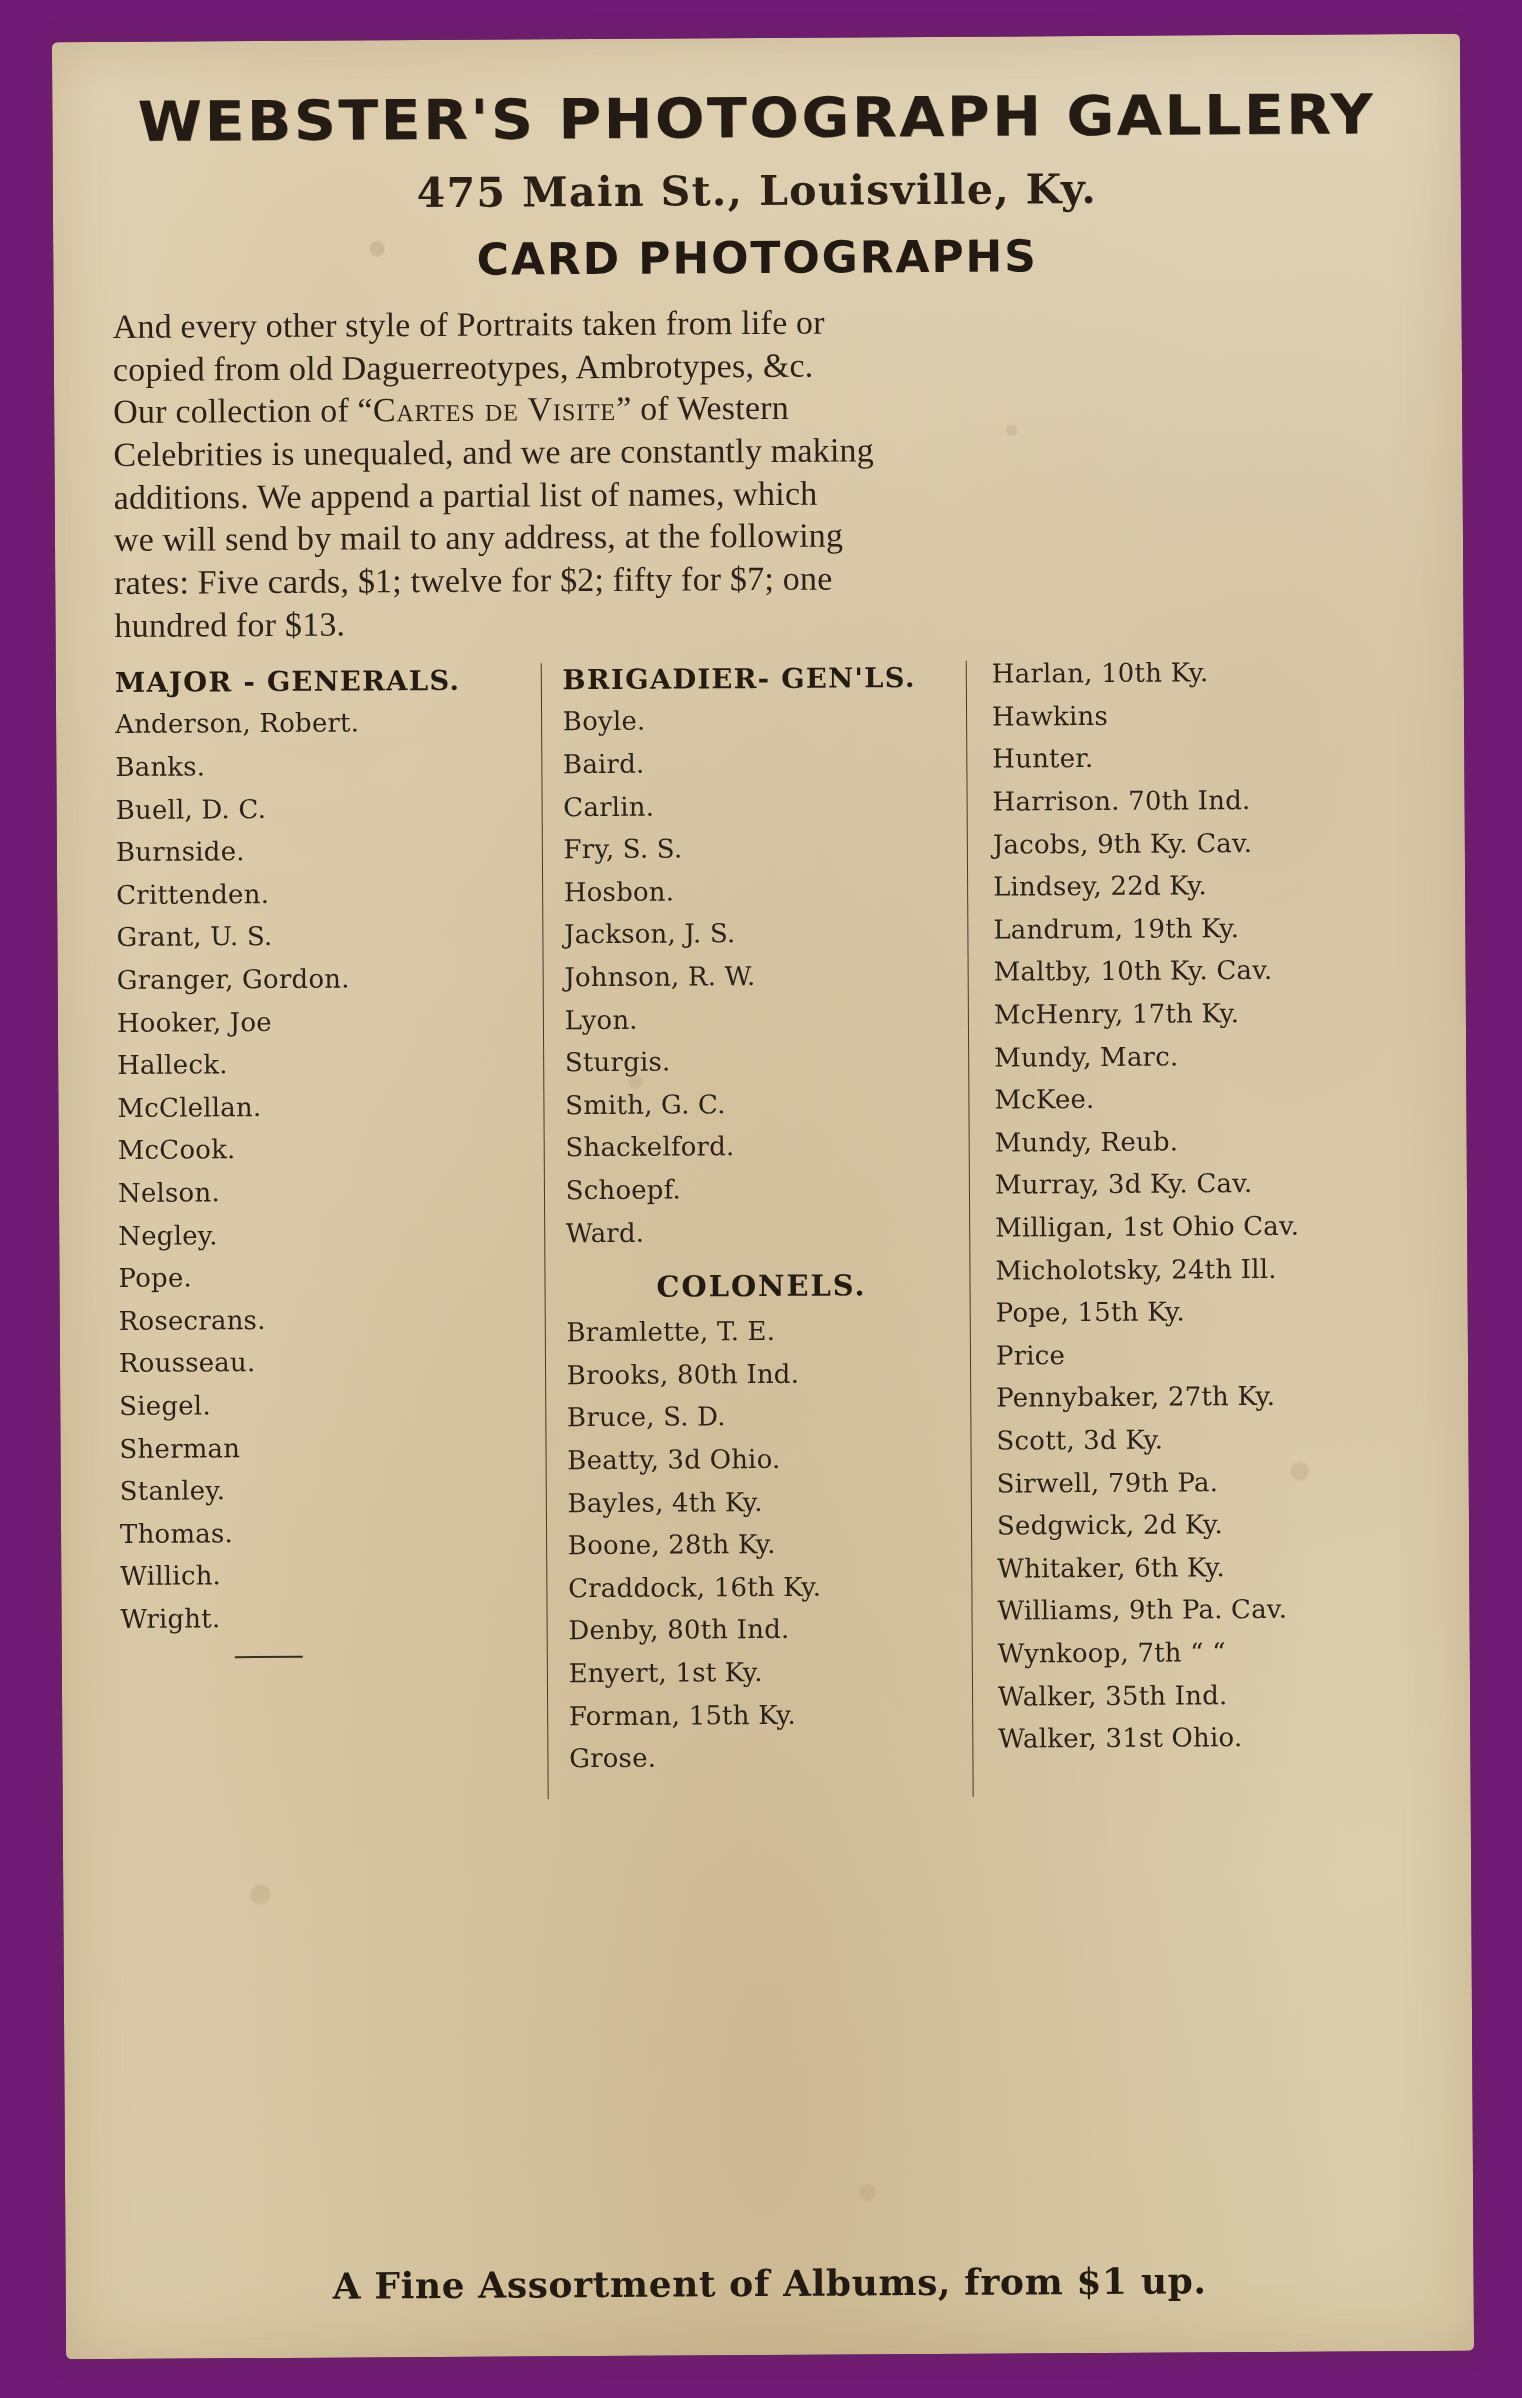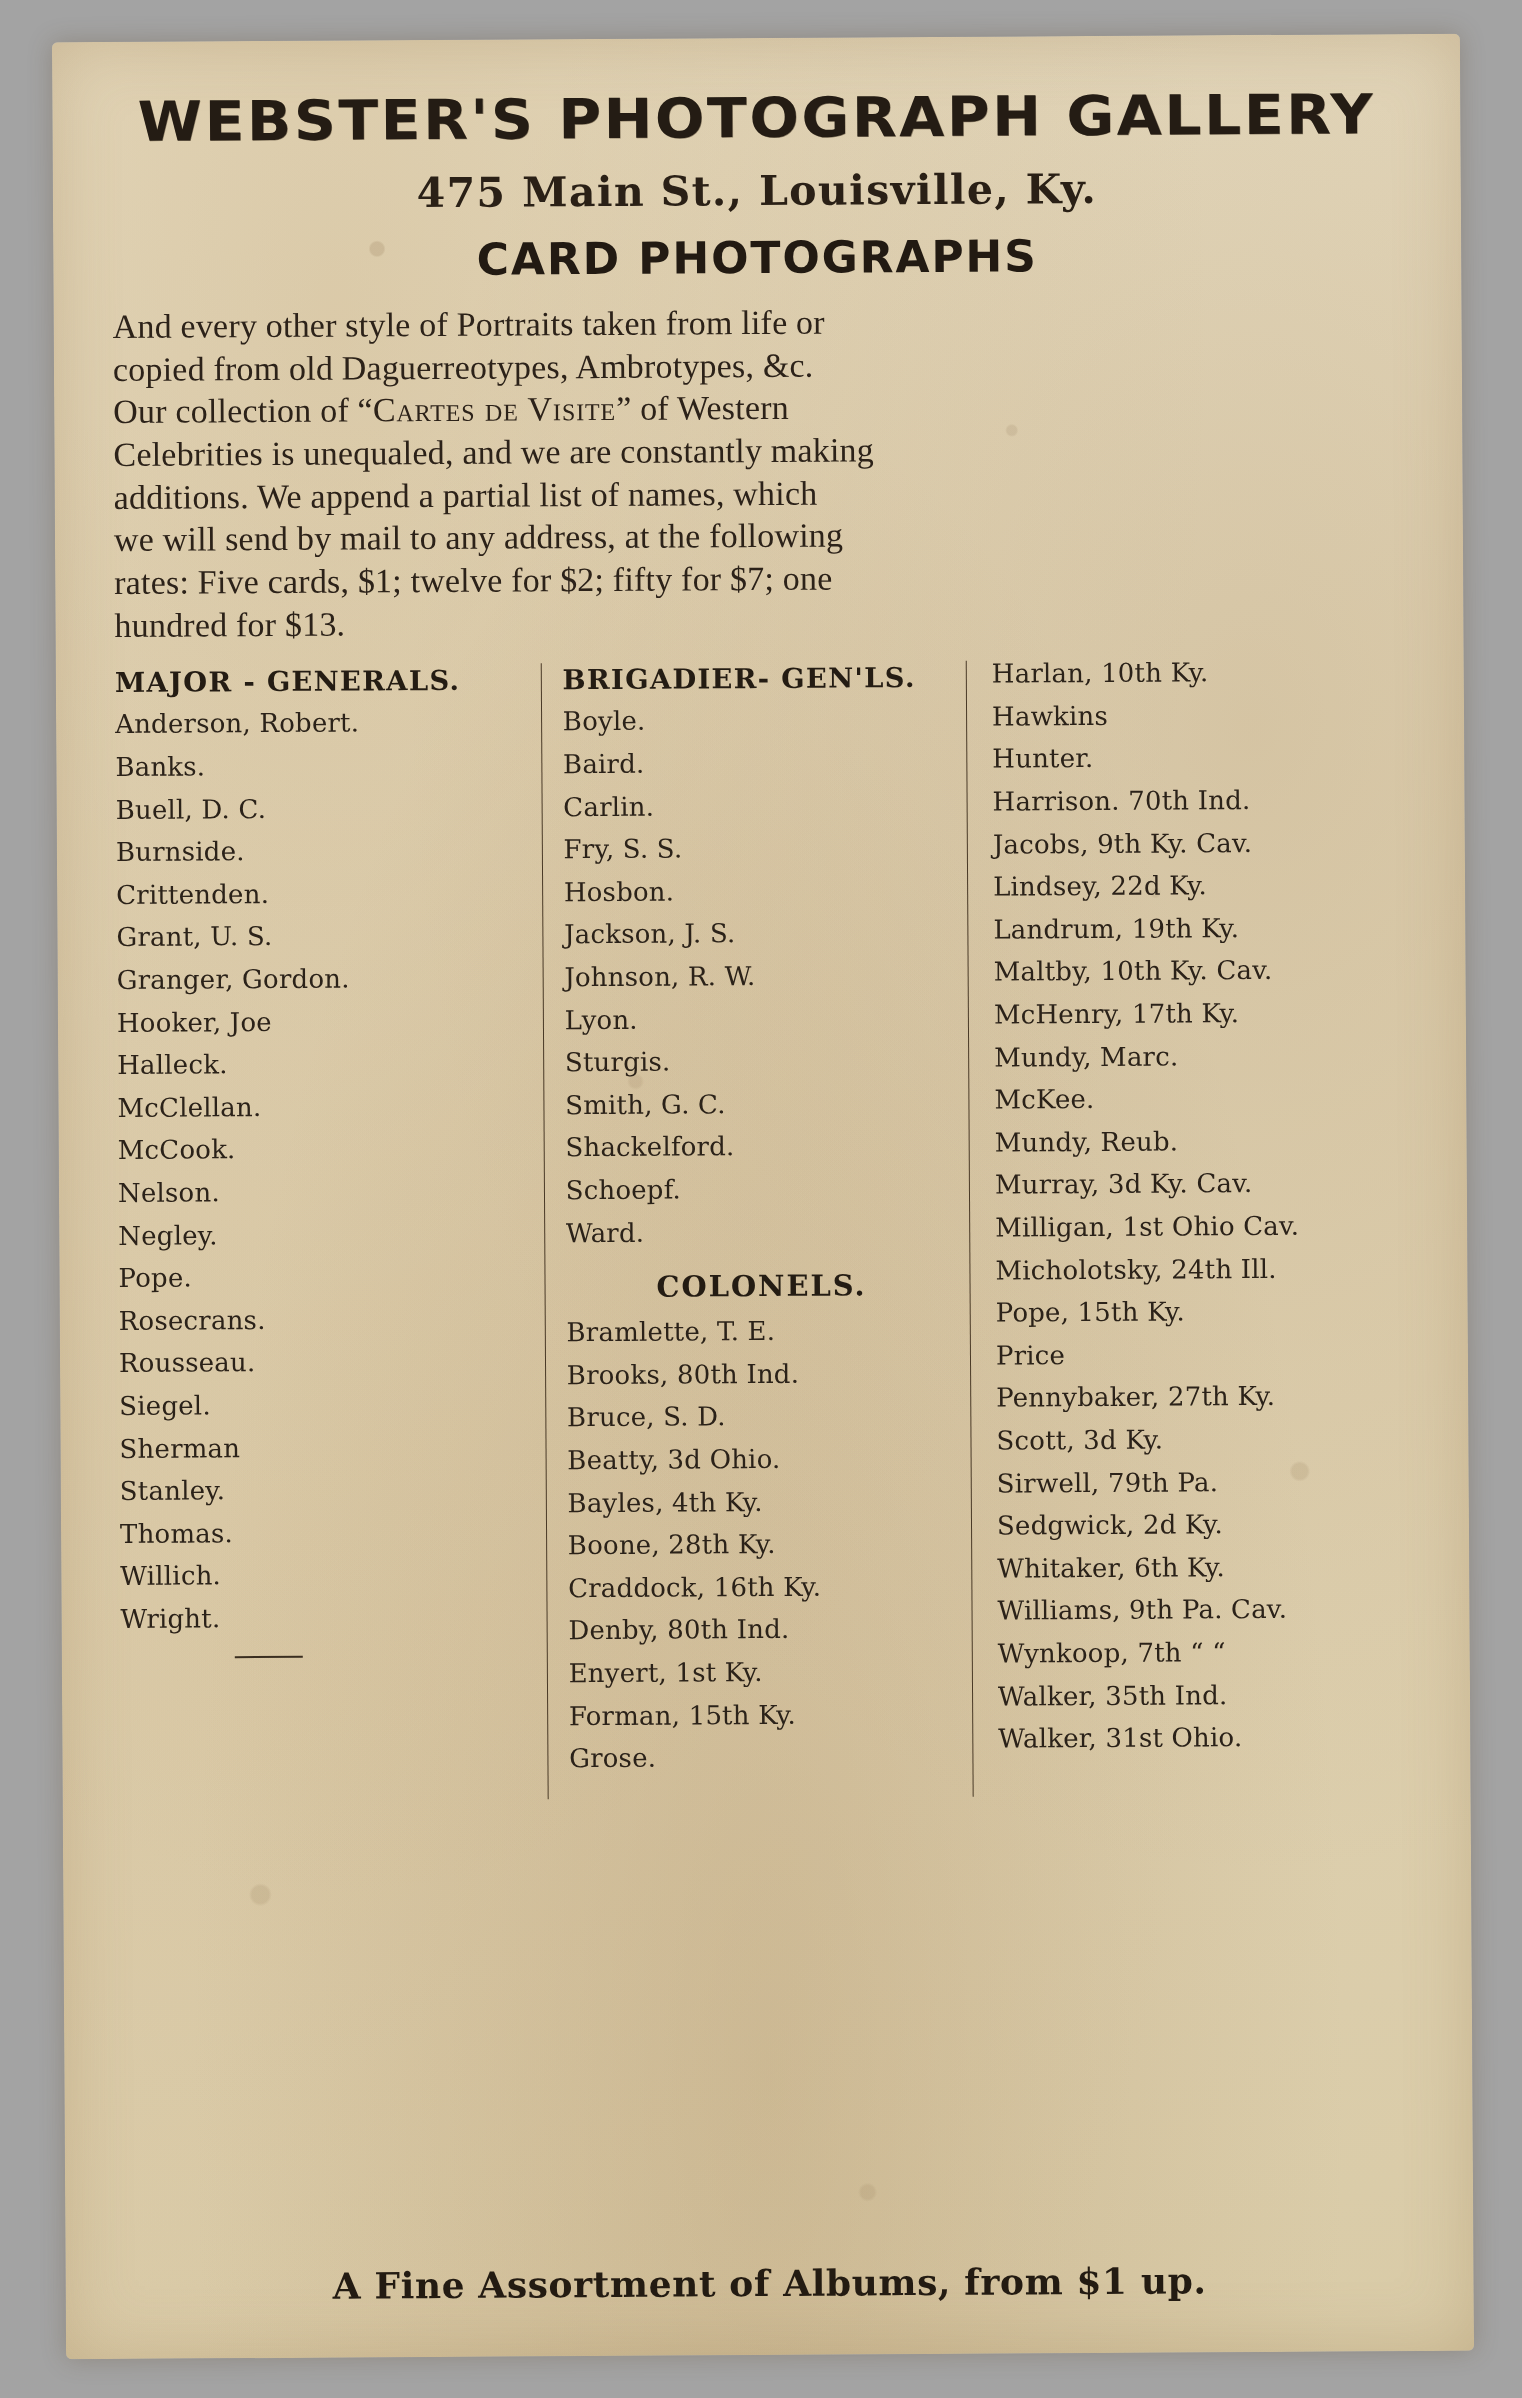--- a/index.html
+++ b/index.html
@@ -10,21 +10,21 @@
   body {
     width: 1523px;
     height: 2398px;
     overflow: hidden;
     font-family: "Liberation Serif", serif;
   }
   #page {
     position: relative;
     width: 1523px;
     height: 2398px;
-    background: #a3a3a3;
+    background: #701a75;
   }
   
   #card {
     position: absolute;
     left: 59px;
     top: 38px;
     width: 1408px;
     height: 2317px;
     background:
       radial-gradient(ellipse at 20% 12%, rgba(190,160,110,0.30) 0%, rgba(190,160,110,0) 55%),

